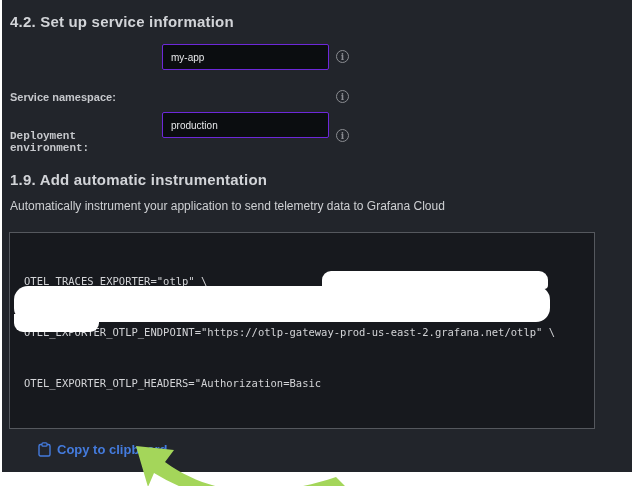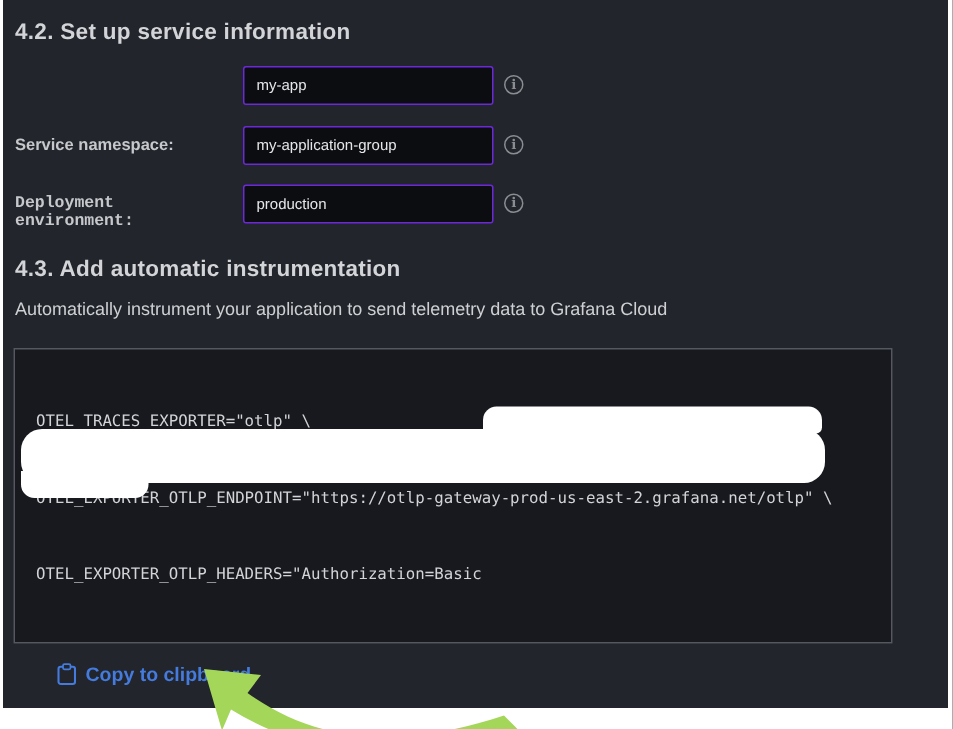--- a/index.html
+++ b/index.html
@@ -72,28 +72,27 @@
 
 <div id="screen">
   <div class="panel">
 
     <div class="heading" id="h42">4.2. Set up service information</div>
 
     <input class="field-input" style="top: 44px;" type="text" value="my-app">
     <div class="info-icon" style="top:50px;">i</div>
 
     <div class="field-label" style="top:91px;">Service namespace:</div>
-    <input class="field-input" style="top: 84px;" type="text" value="my-application-group">
     <div class="info-icon" style="top:90px;">i</div>
 
     <div class="field-label" style="top:130px;font-family:Liberation Mono, monospace;">Deployment environment:</div>
-    <input class="field-input" style="top: 123px;" type="text" value="production">
+    <input class="field-input" style="top: 112px;" type="text" value="production">
     <div class="info-icon" style="top:129px;">i</div>
 
-    <div class="heading" id="h43">4.3. Add automatic instrumentation</div>
+    <div class="heading" id="h43">1.9. Add automatic instrumentation</div>
 
     <div class="description">Automatically instrument your application to send telemetry data to Grafana Cloud</div>
 
     <div class="code-block">
       <div class="code-lines">
         <div class="code-line">OTEL_TRACES_EXPORTER="otlp" \</div>
         <div class="code-line">OTEL_EXPORTER_OTLP_ENDPOINT="https://otlp-gateway-prod-us-east-2.grafana.net/otlp" \</div>
         <div class="code-line">OTEL_EXPORTER_OTLP_HEADERS="Authorization=Basic </div>
         <div class="code-line"></div>
         <div class="code-line"></div>

